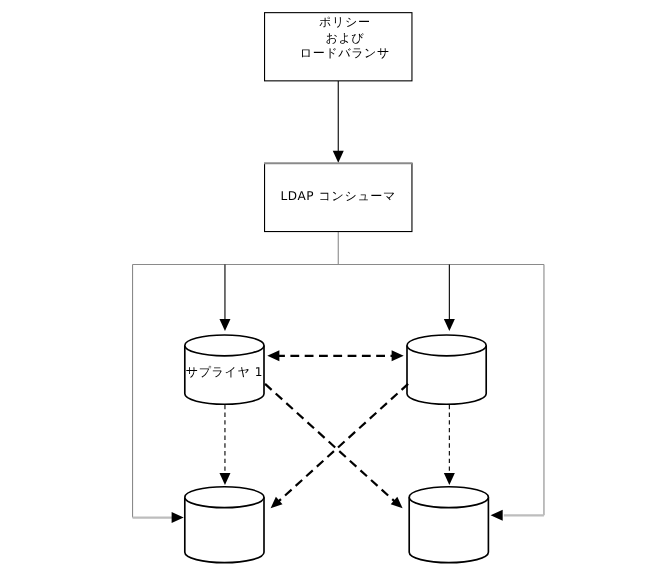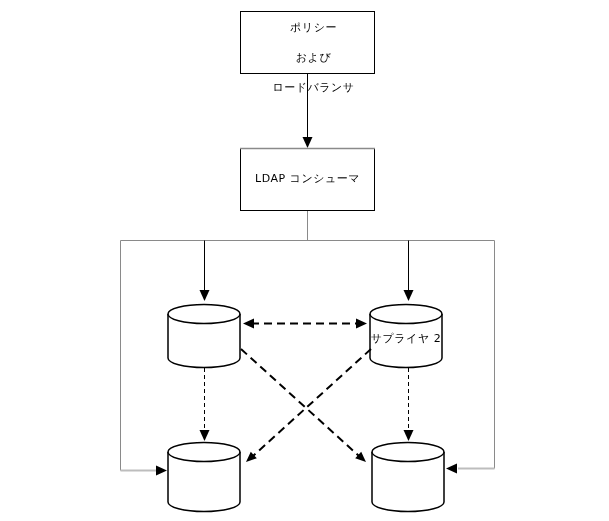--- a/index.html
+++ b/index.html
@@ -92,26 +92,26 @@
     <line x1="408.5" y1="368" x2="408.5" y2="433" stroke="#000" stroke-width="1" stroke-dasharray="4,3"></line>
     <polygon points="408.5,441 403.5,430 413.5,430" fill="#000"></polygon>
 
     <line x1="241" y1="349" x2="359" y2="456" stroke="#000" stroke-width="2" stroke-dasharray="8,5"></line>
     <polygon points="366,462 355.2,458.3 361.2,451.7" fill="#000"></polygon>
 
     <line x1="371" y1="349" x2="253" y2="456" stroke="#000" stroke-width="2" stroke-dasharray="8,5"></line>
     <polygon points="246,462 256.8,458.3 250.8,451.7" fill="#000"></polygon>
   </svg>
 
-  <div class="label box-label" style="left:240px; top:27px; width:147px; height:62px;gap:16px;">
+  <div class="label box-label" style="left:240px; top:4px; width:147px; height:62px;">
     <span>ポリシー</span>
     <span>および</span>
     <span>ロードバランサ</span>
   </div>
 
   <div class="label box-label" style="left:240px; top:148px; width:135px; height:62px;">LDAP コンシューマ</div>
 
+  <div class="label cyl-label" style="left:154px; top:331px; width:100px;">サプライヤ 1</div>
 
-  <div class="label cyl-label" style="left:356px; top:331px; width:100px;">サプライヤ 2</div>
 
 
 
 </div>
 
 </body></html>

